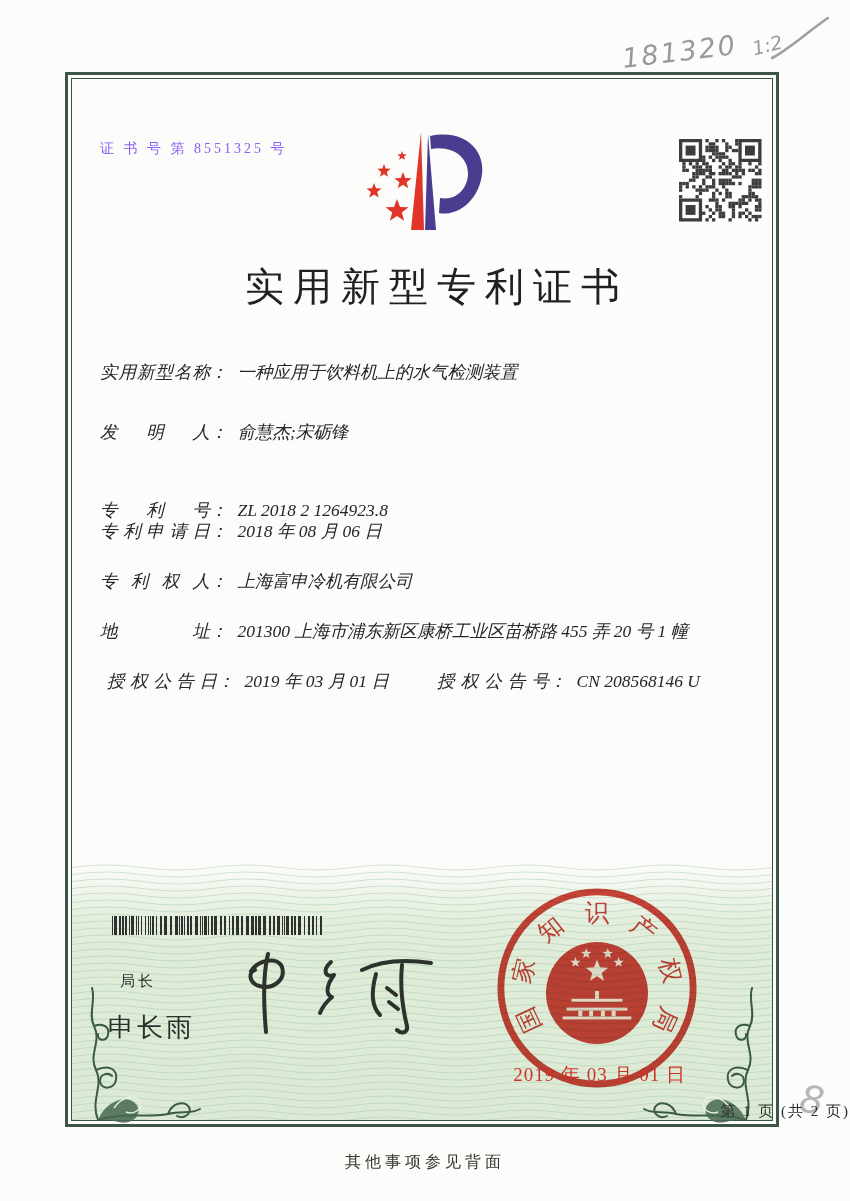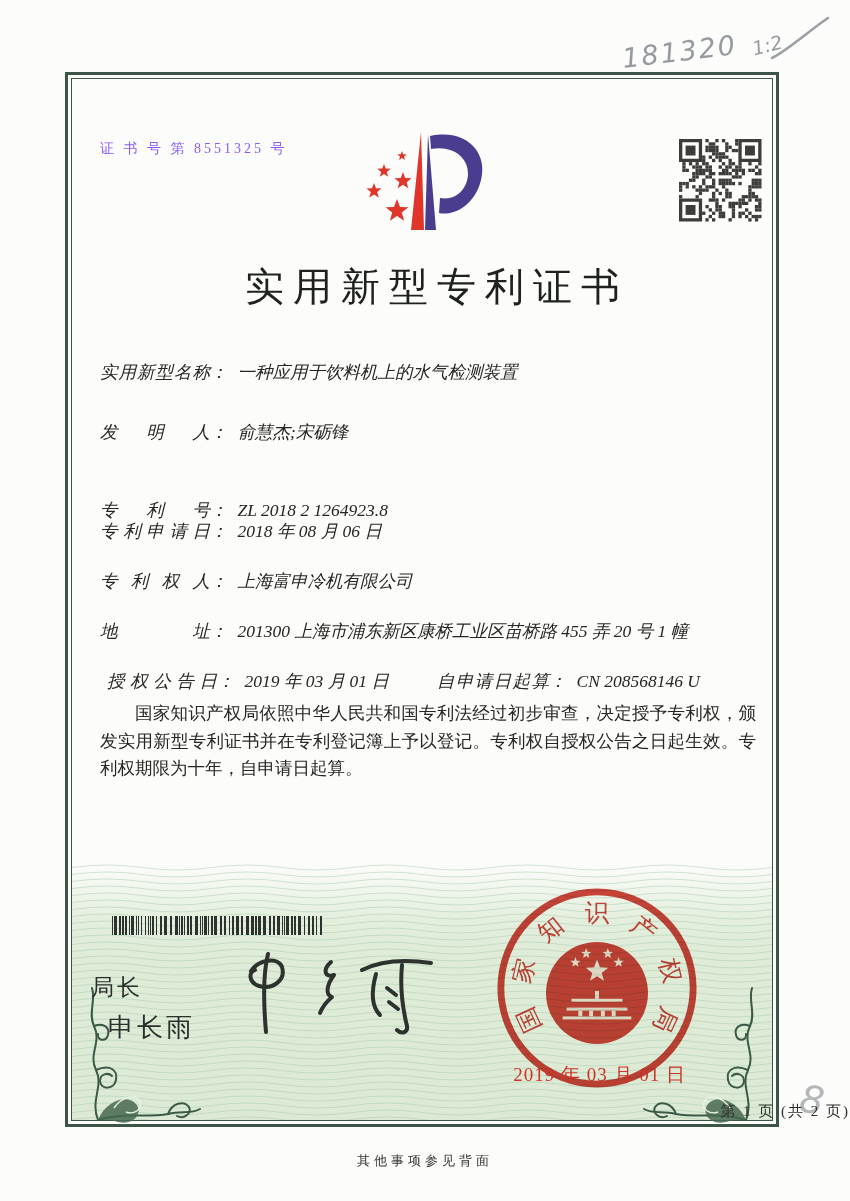--- a/index.html
+++ b/index.html
@@ -54,32 +54,32 @@
   .flabel2{display:inline-block;width:112px;text-align:justify;text-align-last:justify;}
   
   .body-text{
     position:absolute;left:100px;top:700px;width:656px;
     font-size:17.5px;line-height:27.6px;text-align:justify;color:#26292 6;
   }
   .body-text p{margin:0;text-indent:2em;}
   
   .barcode{position:absolute;left:112px;top:916px;width:214px;height:19px;}
   
-  .sig-title{position:absolute;left:91px;top:972px;font-size:23px;letter-spacing:3px;color:#2b2f2c;}
+  .sig-title{position:absolute;left:120px;top:972px;font-size:15px;letter-spacing:3px;color:#2b2f2c;}
   .sig-name{position:absolute;left:108px;top:1010px;font-size:26px;letter-spacing:3px;color:#2b2f2c;}
   .signature{position:absolute;left:232px;top:938px;width:215px;height:108px;}
   
   .seal{position:absolute;left:494px;top:885px;width:206px;height:206px;mix-blend-mode:multiply;opacity:.92;}
   .seal-date{
     position:absolute;left:502px;top:1062px;width:195px;text-align:center;
     font-size:19px;color:#cf3127;letter-spacing:1px;white-space:nowrap;
   }
   
   .page-no{position:absolute;left:0;top:1102px;width:850px;text-align:right;font-size:15px;letter-spacing:2px;color:#2c302c;}
-  .back-note{position:absolute;left:0;top:1152px;width:850px;text-align:center;font-size:13px;letter-spacing:4px;color:#33362f;}
+  .back-note{position:absolute;left:0;top:1152px;width:850px;text-align:center;font-size:16px;letter-spacing:4px;color:#33362f;}
 </style>
 </head>
 <body>
 
 <div class="page">
 
   <div class="pencil pencil-serial">181320</div>
   <div class="pencil pencil-ratio">1:2</div>
   <svg class="pencil-check" viewBox="0 0 62 52">
     <path d="M2,42 C18,34 40,14 58,2" stroke="#9aa0a6" stroke-width="2.6" fill="none" stroke-linecap="round"></path>
@@ -377,27 +377,26 @@
     </div>
     <div class="frow r5">
       <span class="flabel">专利权人</span><span class="fcolon">：</span><span>上海富申冷机有限公司</span>
     </div>
     <div class="frow r6">
       <span class="flabel">地址</span><span class="fcolon">：</span><span>201300 上海市浦东新区康桥工业区苗桥路 455 弄 20 号 1 幢</span>
     </div>
     <div class="frow r7">
       <span class="flabel">授权公告日</span><span class="fcolon">：</span><span>2019 年 03 月 01 日</span>
       <span class="pair2">
-        <span class="flabel2">自申请日起算</span><span class="fcolon">：</span><span>CN 208568146 U</span>
+        <span class="flabel2">授权公告号</span><span class="fcolon">：</span><span>CN 208568146 U</span>
       </span>
     </div>
   </div>
 
   <div class="body-text">
-    <p>国家知识产权局依照中华人民共和国专利法经过初步审查，决定授予专利权，颁发实用新型专利证书并在专利登记簿上予以登记。专利权自授权公告之日起生效。专利权期限为十年，自申请日起算。</p>
   </div>
 
   <svg class="barcode" viewBox="0 0 214 19">
     <g id="barcode-bars" fill="#2e312e">
         <rect x="0" y="0" width="1" height="19"></rect>
         <rect x="2" y="0" width="3" height="19"></rect>
         <rect x="7" y="0" width="2" height="19"></rect>
         <rect x="10" y="0" width="2" height="19"></rect>
         <rect x="13" y="0" width="2" height="19"></rect>
         <rect x="17" y="0" width="1" height="19"></rect>

